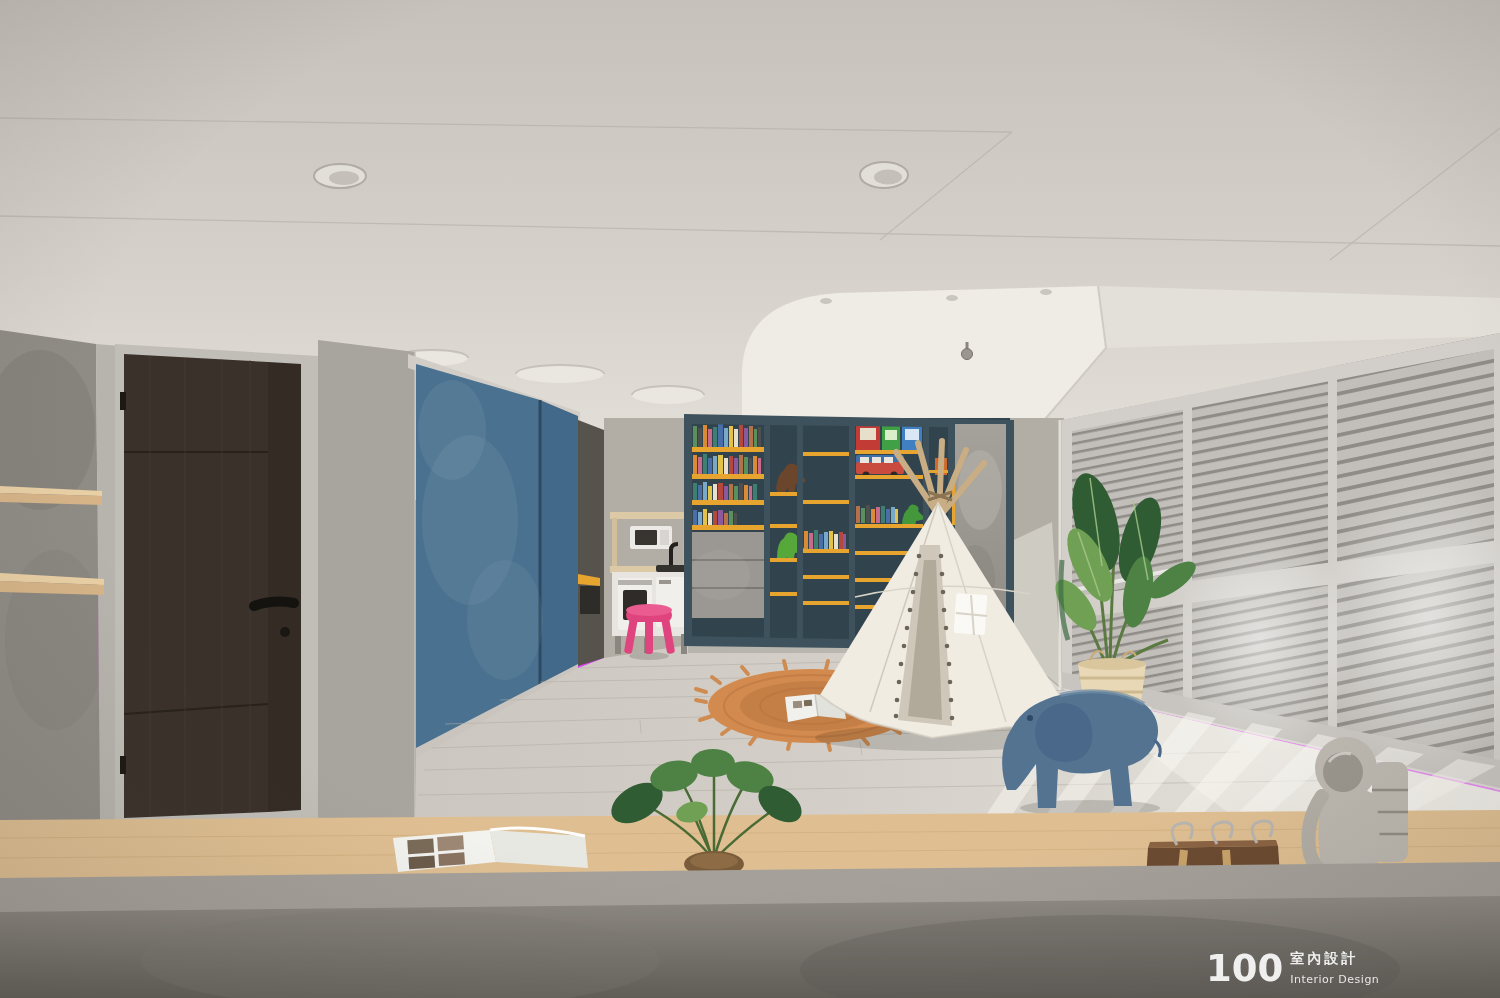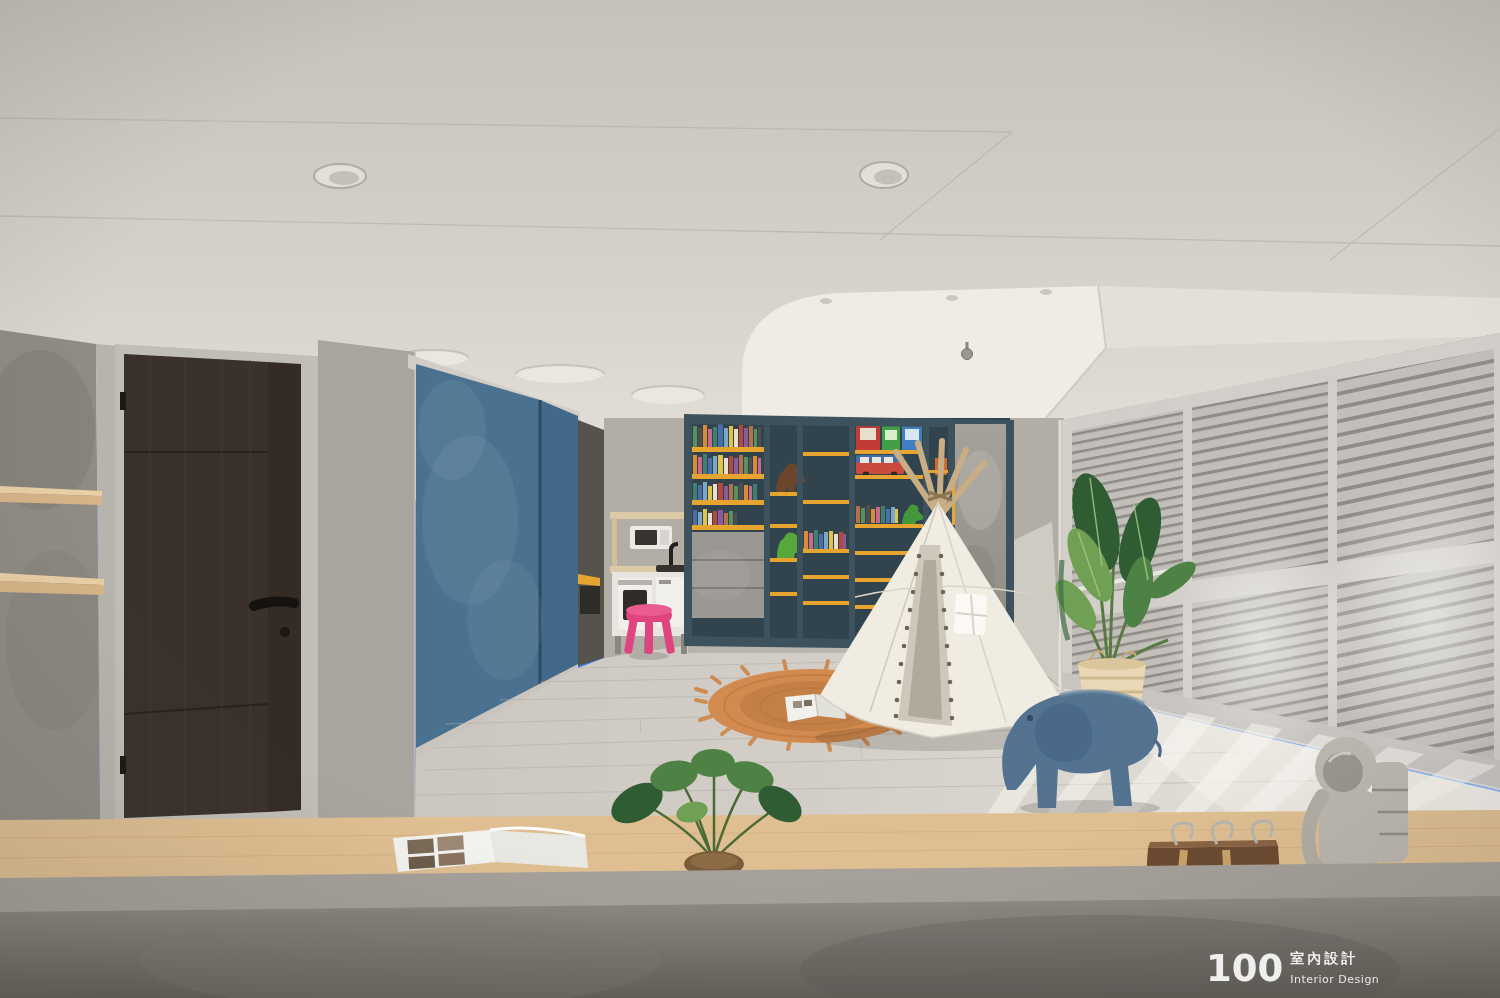--- a/index.html
+++ b/index.html
@@ -1,16 +1,16 @@
 <!DOCTYPE html>
 <html style="--ceiling_top: #c7c3bc; --ceiling_bottom: #e5e2db; --cove_white: #efece6; --wall_concrete: #8f8b85; --wall_gray: #a8a49e; --wall_back: #b2aea5; --door_wood: #3a312a; --door_frame: #c1bdb7; --chalkboard: #4a7290; --chalkboard_dark: #42688a; --shelf_frame: #3d525c; --shelf_backing: #31444d; --shelf_yellow: #e7a42f; --drawer_concrete: #9b9792; --floor_left: #c4c0b8; --floor_right: #e6e3dd; --teepee: #f0ece2; --rug: #d28a4e; --blinds_slat: #c2bfba; --blinds_gap: #8f8c87; --blinds_frame: #d2cfca; --plant_dark: #2f5c33; --plant_mid: #4e8245; --plant_light: #6fa054; --basket: #e8d8b6; --elephant: #537391; --astronaut: #bcb8b0; --counter_wood: #dfbf92; --parapet_top: #918d86; --parapet_bottom: #66635d; --stool_pink: #e0447e; --watermark: #ffffff;"><head>
 <meta charset="utf-8">
 <style>
   html,body{margin:0;padding:0;background:#222;}
-  .stage{position:relative;width:1500px;height:998px;overflow:hidden;background:#3b82f6;
+  .stage{position:relative;width:1500px;height:998px;overflow:hidden;background:#d946ef;
          font-family:"DejaVu Sans","Liberation Sans",sans-serif;}
   .stage svg{position:absolute;inset:0;display:block;}
   
   .f-chalk{fill:var(--chalkboard,#4a7290)}
   .f-chalk2{fill:var(--chalkboard_dark,#42688a)}
   .f-yel{fill:var(--shelf_yellow,#e7a42f)}
   .f-frm{fill:var(--shelf_frame,#3d525c)}
   .f-back{fill:var(--shelf_backing,#31444d)}
   .f-conc{fill:var(--drawer_concrete,#9b9792)}
   .f-teepee{fill:var(--teepee,#f0ece2)}

